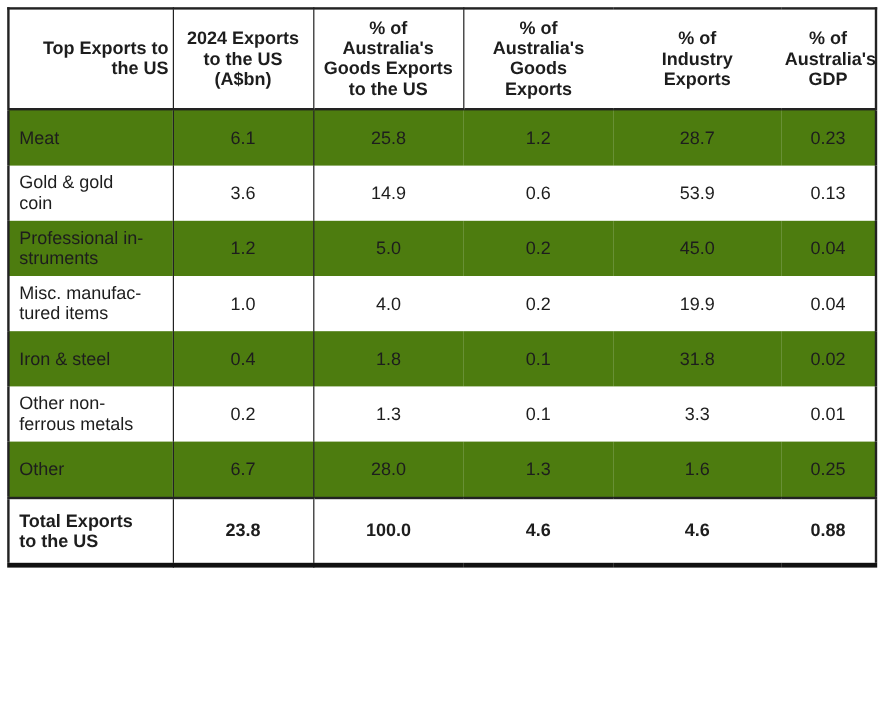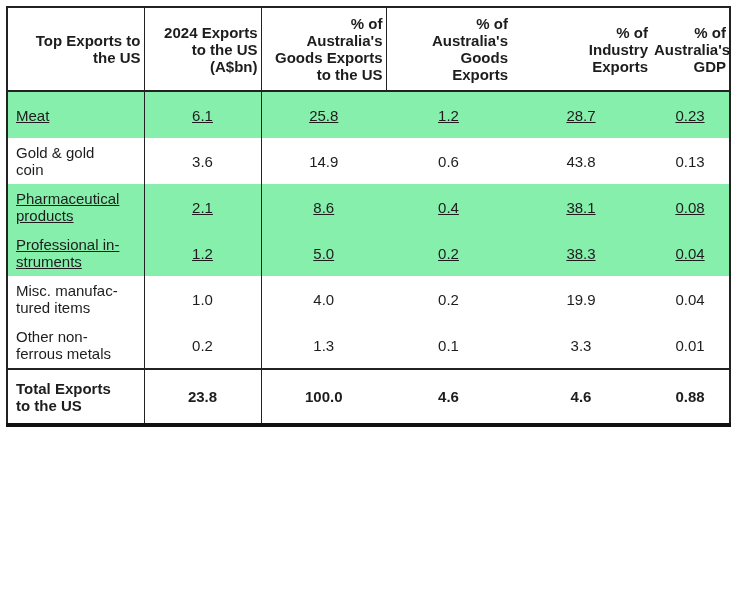--- a/index.html
+++ b/index.html
@@ -33,39 +33,38 @@
   th, td {
     font-size: 15px;
     line-height: 17px;
     vertical-align: middle;
     padding: 2px 3px;
     white-space: pre-line;
   }
   thead th {
     height: 78px;
     font-weight: bold;
-    text-align: right;
+    text-align: center;
     border-bottom: 2px solid #222222;
   }
   thead th.label-col {
     text-align: right;
     padding-left: 8px;
   }
   tbody th.row-label {
     font-weight: normal;
     text-align: left;
     padding-left: 8px;
   }
   tbody td, tbody th {
     height: 42px;
     text-align: center;
   }
   tr.shaded td, tr.shaded th {
-    background: #86efac;
-    text-decoration: underline;
+    background: #4d7c0f;
   }
   .vb { border-right: 1.5px solid #222222; }
 
   tfoot td, tfoot th {
     height: 49px;
     font-weight: bold;
     text-align: center;
     border-top: 2px solid #222222;
   }
   tfoot th.row-label {
@@ -117,58 +116,65 @@
     <td>1.2</td>
     <td>28.7</td>
     <td>0.23</td>
   </tr>
         <tr>
     <th class="row-label vb">Gold &amp; gold
 coin</th>
     <td class="vb">3.6</td>
     <td>14.9</td>
     <td>0.6</td>
-    <td>43.8</td>
+    <td>53.9</td>
     <td>0.13</td>
-  </tr>
-        <tr class="shaded">
-    <th class="row-label vb">Pharmaceutical
-products</th>
-    <td class="vb">2.1</td>
-    <td>8.6</td>
-    <td>0.4</td>
-    <td>38.1</td>
-    <td>0.08</td>
   </tr>
         <tr class="shaded">
     <th class="row-label vb">Professional in-
 struments</th>
     <td class="vb">1.2</td>
     <td>5.0</td>
     <td>0.2</td>
-    <td>38.3</td>
+    <td>45.0</td>
     <td>0.04</td>
   </tr>
         <tr>
     <th class="row-label vb">Misc. manufac-
 tured items</th>
     <td class="vb">1.0</td>
     <td>4.0</td>
     <td>0.2</td>
     <td>19.9</td>
     <td>0.04</td>
   </tr>
+        <tr class="shaded">
+    <th class="row-label vb">Iron &amp; steel</th>
+    <td class="vb">0.4</td>
+    <td>1.8</td>
+    <td>0.1</td>
+    <td>31.8</td>
+    <td>0.02</td>
+  </tr>
         <tr>
     <th class="row-label vb">Other non-
 ferrous metals</th>
     <td class="vb">0.2</td>
     <td>1.3</td>
     <td>0.1</td>
     <td>3.3</td>
     <td>0.01</td>
+  </tr>
+        <tr class="shaded">
+    <th class="row-label vb">Other</th>
+    <td class="vb">6.7</td>
+    <td>28.0</td>
+    <td>1.3</td>
+    <td>1.6</td>
+    <td>0.25</td>
   </tr>
       </tbody>
     <tfoot>
       <tr>
         <th class="row-label vb">Total Exports
 to the US</th>
         <td class="vb">23.8</td>
         <td>100.0</td>
         <td>4.6</td>
         <td>4.6</td>

